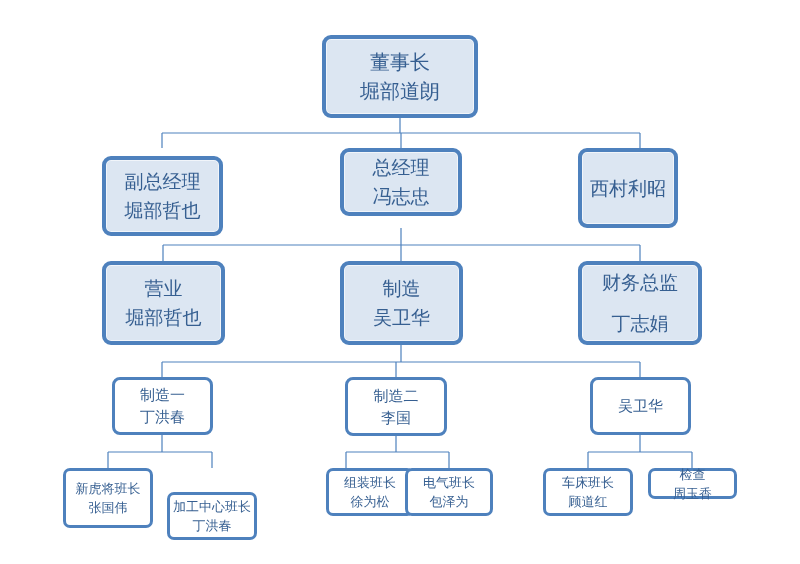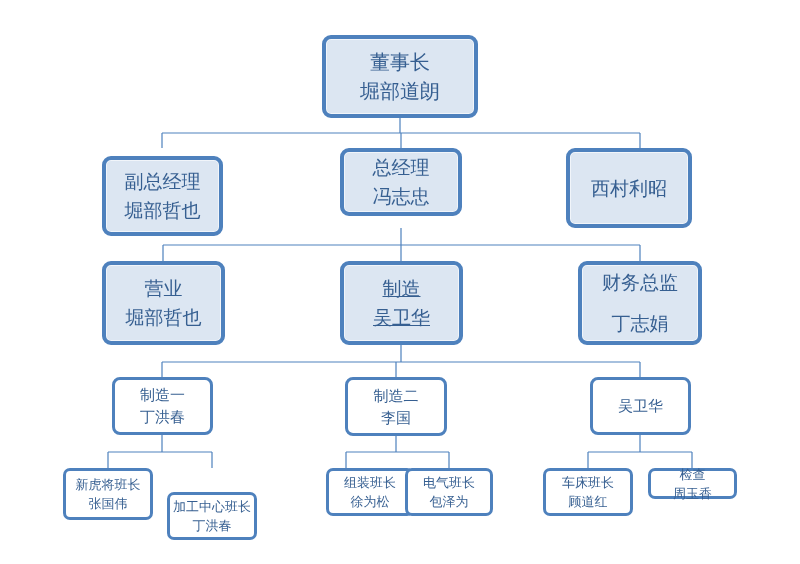--- a/index.html
+++ b/index.html
@@ -59,31 +59,31 @@
   <div class="node fill-light t2" style="left:102px;top:148px;width:121px;height:80px;margin-top:8px;">
     <span class="line">副总经理</span>
     <span class="line">堀部哲也</span>
   </div>
 
   <div class="node fill-light t2" style="left:340px;top:148px;width:122px;height:68px;">
     <span class="line">总经理</span>
     <span class="line">冯志忠</span>
   </div>
 
-  <div class="node fill-light t2" style="left:566px;top:148px;width:126px;height:80px;">
+  <div class="node fill-light t2" style="left:578px;top:148px;width:100px;height:80px;">
     <span class="line">西村利昭</span>
 
   </div>
 
   <div class="node fill-light t2" style="left:102px;top:261px;width:123px;height:84px;">
     <span class="line">营业</span>
     <span class="line">堀部哲也</span>
   </div>
 
-  <div class="node fill-light t2" style="left:340px;top:261px;width:123px;height:84px;text-decoration:underline;">
+  <div class="node fill-light t2" style="left:340px;top:261px;width:123px;height:84px;">
     <span class="line">制造</span>
     <span class="line">吴卫华</span>
   </div>
 
   <div class="node fill-light t2" style="left:578px;top:261px;width:124px;height:84px;gap:12px;">
     <span class="line">财务总监</span>
     <span class="line">丁志娟</span>
   </div>
 
   <div class="node fill-white t4" style="left:112px;top:377px;width:101px;height:58px;">
@@ -94,21 +94,21 @@
   <div class="node fill-white t4" style="left:345px;top:377px;width:102px;height:59px;">
     <span class="line">制造二</span>
     <span class="line">李国</span>
   </div>
 
   <div class="node fill-white t4" style="left:590px;top:377px;width:101px;height:58px;">
     <span class="line">吴卫华</span>
 
   </div>
 
-  <div class="node fill-white t5" style="left:63px;top:468px;width:90px;height:52px;">
+  <div class="node fill-white t5" style="left:63px;top:468px;width:90px;height:60px;">
     <span class="line">新虎将班长</span>
     <span class="line">张国伟</span>
   </div>
 
   <div class="node fill-white t5" style="left:167px;top:468px;width:90px;height:48px;margin-top:24px;">
     <span class="line">加工中心班长</span>
     <span class="line">丁洪春</span>
   </div>
 
   <div class="node fill-white t5" style="left:302px;top:468px;width:88px;height:48px;margin-left:24px;">

